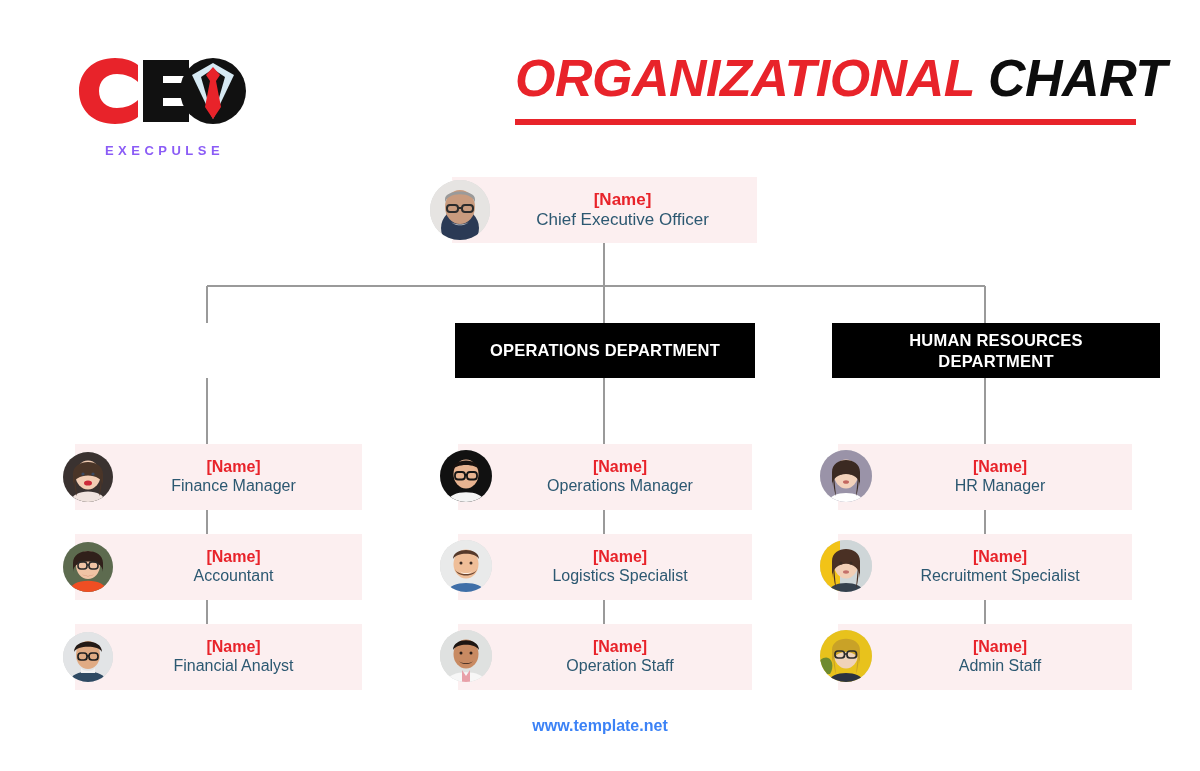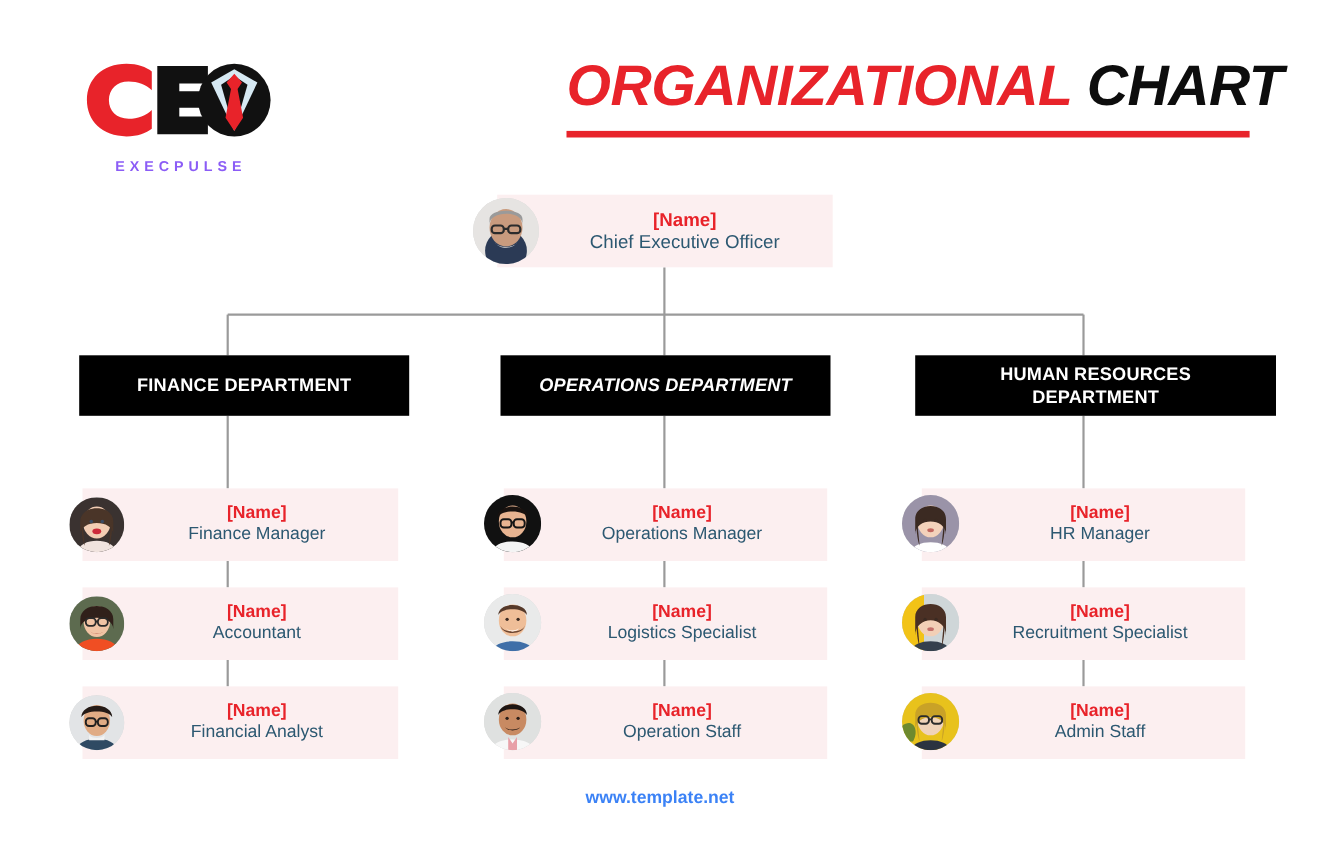--- a/index.html
+++ b/index.html
@@ -207,22 +207,21 @@
       <circle cx="30" cy="48" r="19" fill="#2b3a55"></circle>
       <ellipse cx="30" cy="27" rx="15" ry="17" fill="#c99b7e"></ellipse>
       <path d="M15 24 C15 11 45 11 45 24 L45 19 C45 9 15 9 15 19 Z" fill="#9a9a9a"></path>
       <path d="M20 40 C23 47 37 47 40 40 C38 46 22 46 20 40 Z" fill="#d8d8d8"></path>
       <rect x="17" y="25" width="11" height="7" rx="3" fill="none" stroke="#2c2c2c" stroke-width="2"></rect>
       <rect x="32" y="25" width="11" height="7" rx="3" fill="none" stroke="#2c2c2c" stroke-width="2"></rect>
       <line x1="28" y1="28" x2="32" y2="28" stroke="#2c2c2c" stroke-width="2"></line>
     </svg>
   </div>
 
-  <div class="dept-bar" style="left:72px; top:323px; width:300px; height:55px;">FINANCE DEPARTMENT</div>
-  <div class="dept-bar" style="left:455px; top:323px; width:300px; height:55px;font-style:italic;">OPERATIONS DEPARTMENT</div>
+  <div class="dept-bar" style="left:455px; top:323px; width:300px; height:55px;">OPERATIONS DEPARTMENT</div>
   <div class="dept-bar" style="left:832px; top:323px; width:328px; height:55px; padding:0 24px; box-sizing:border-box;">HUMAN RESOURCES DEPARTMENT</div>
 
   <div class="card staff-card" style="left:75px; top:444px; width:287px;">
     <div class="card-name">[Name]</div>
     <div class="card-role">Finance Manager</div>
   </div>
   <div class="avatar" style="left:63px; top:452px; width:50px; height:50px;">
     <svg viewBox="0 0 50 50" aria-hidden="true">
       <rect width="50" height="50" fill="#3a3230"></rect>
       <path d="M8 50 C8 36 42 36 42 50 Z" fill="#f0e3de"></path>

